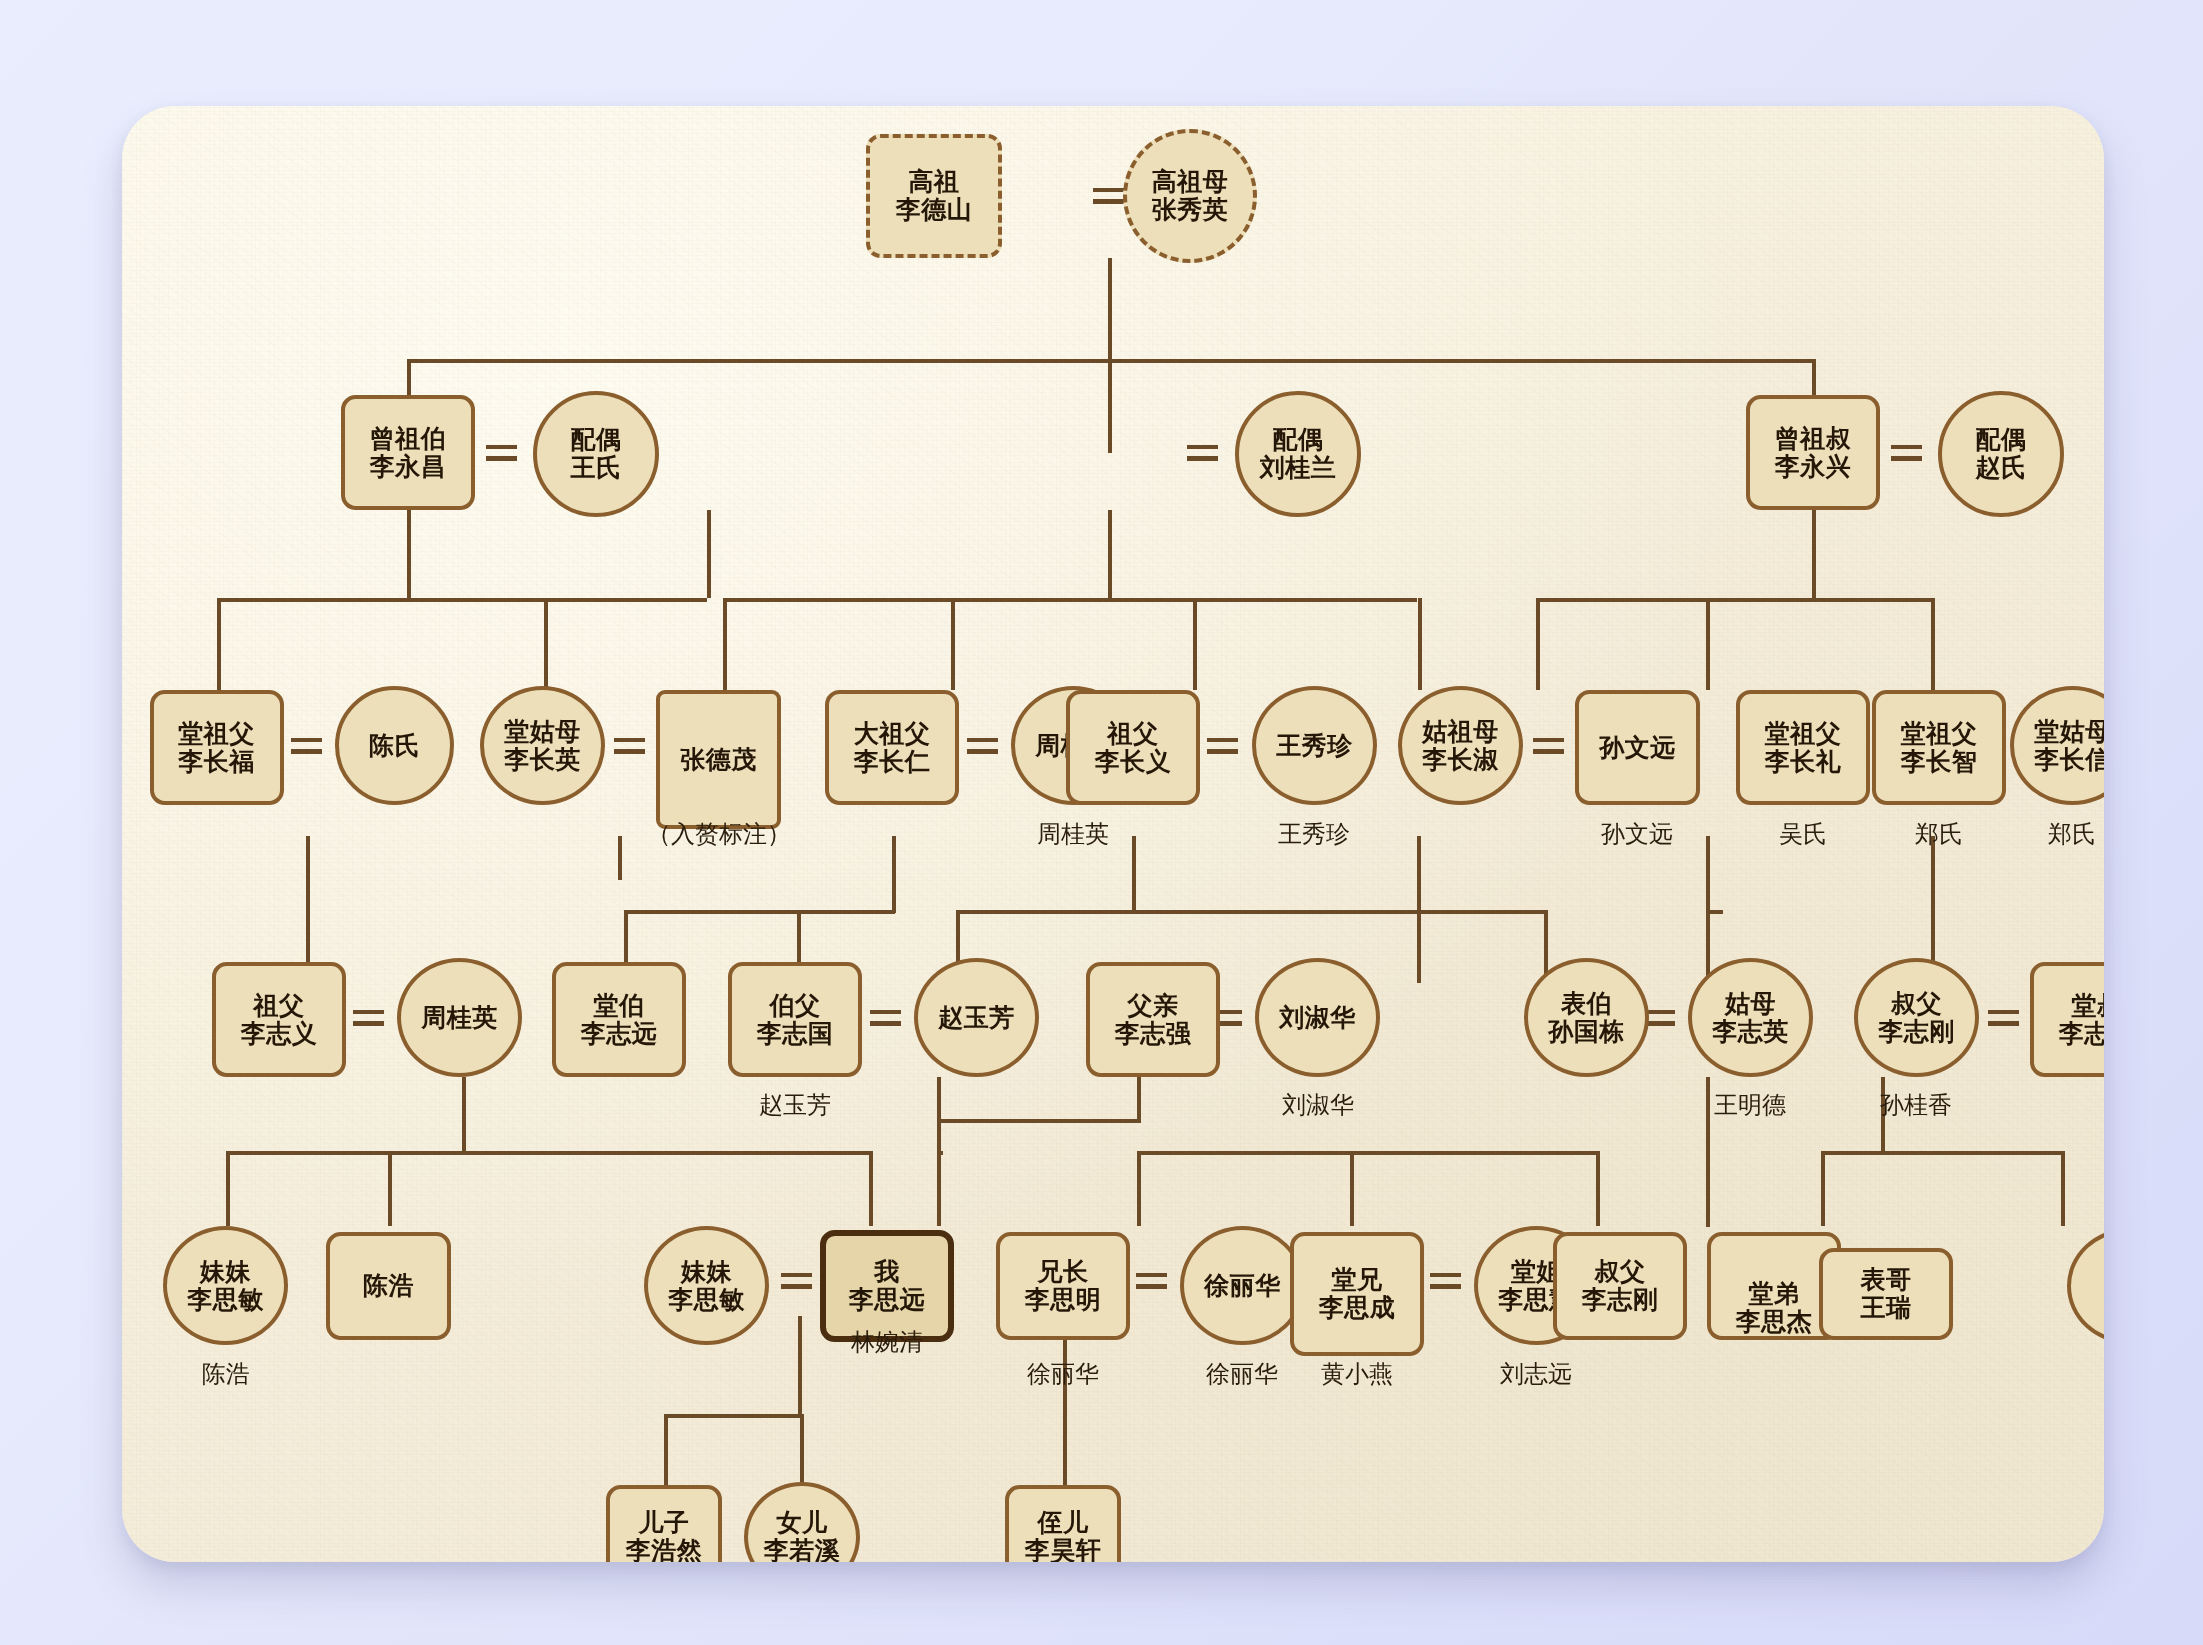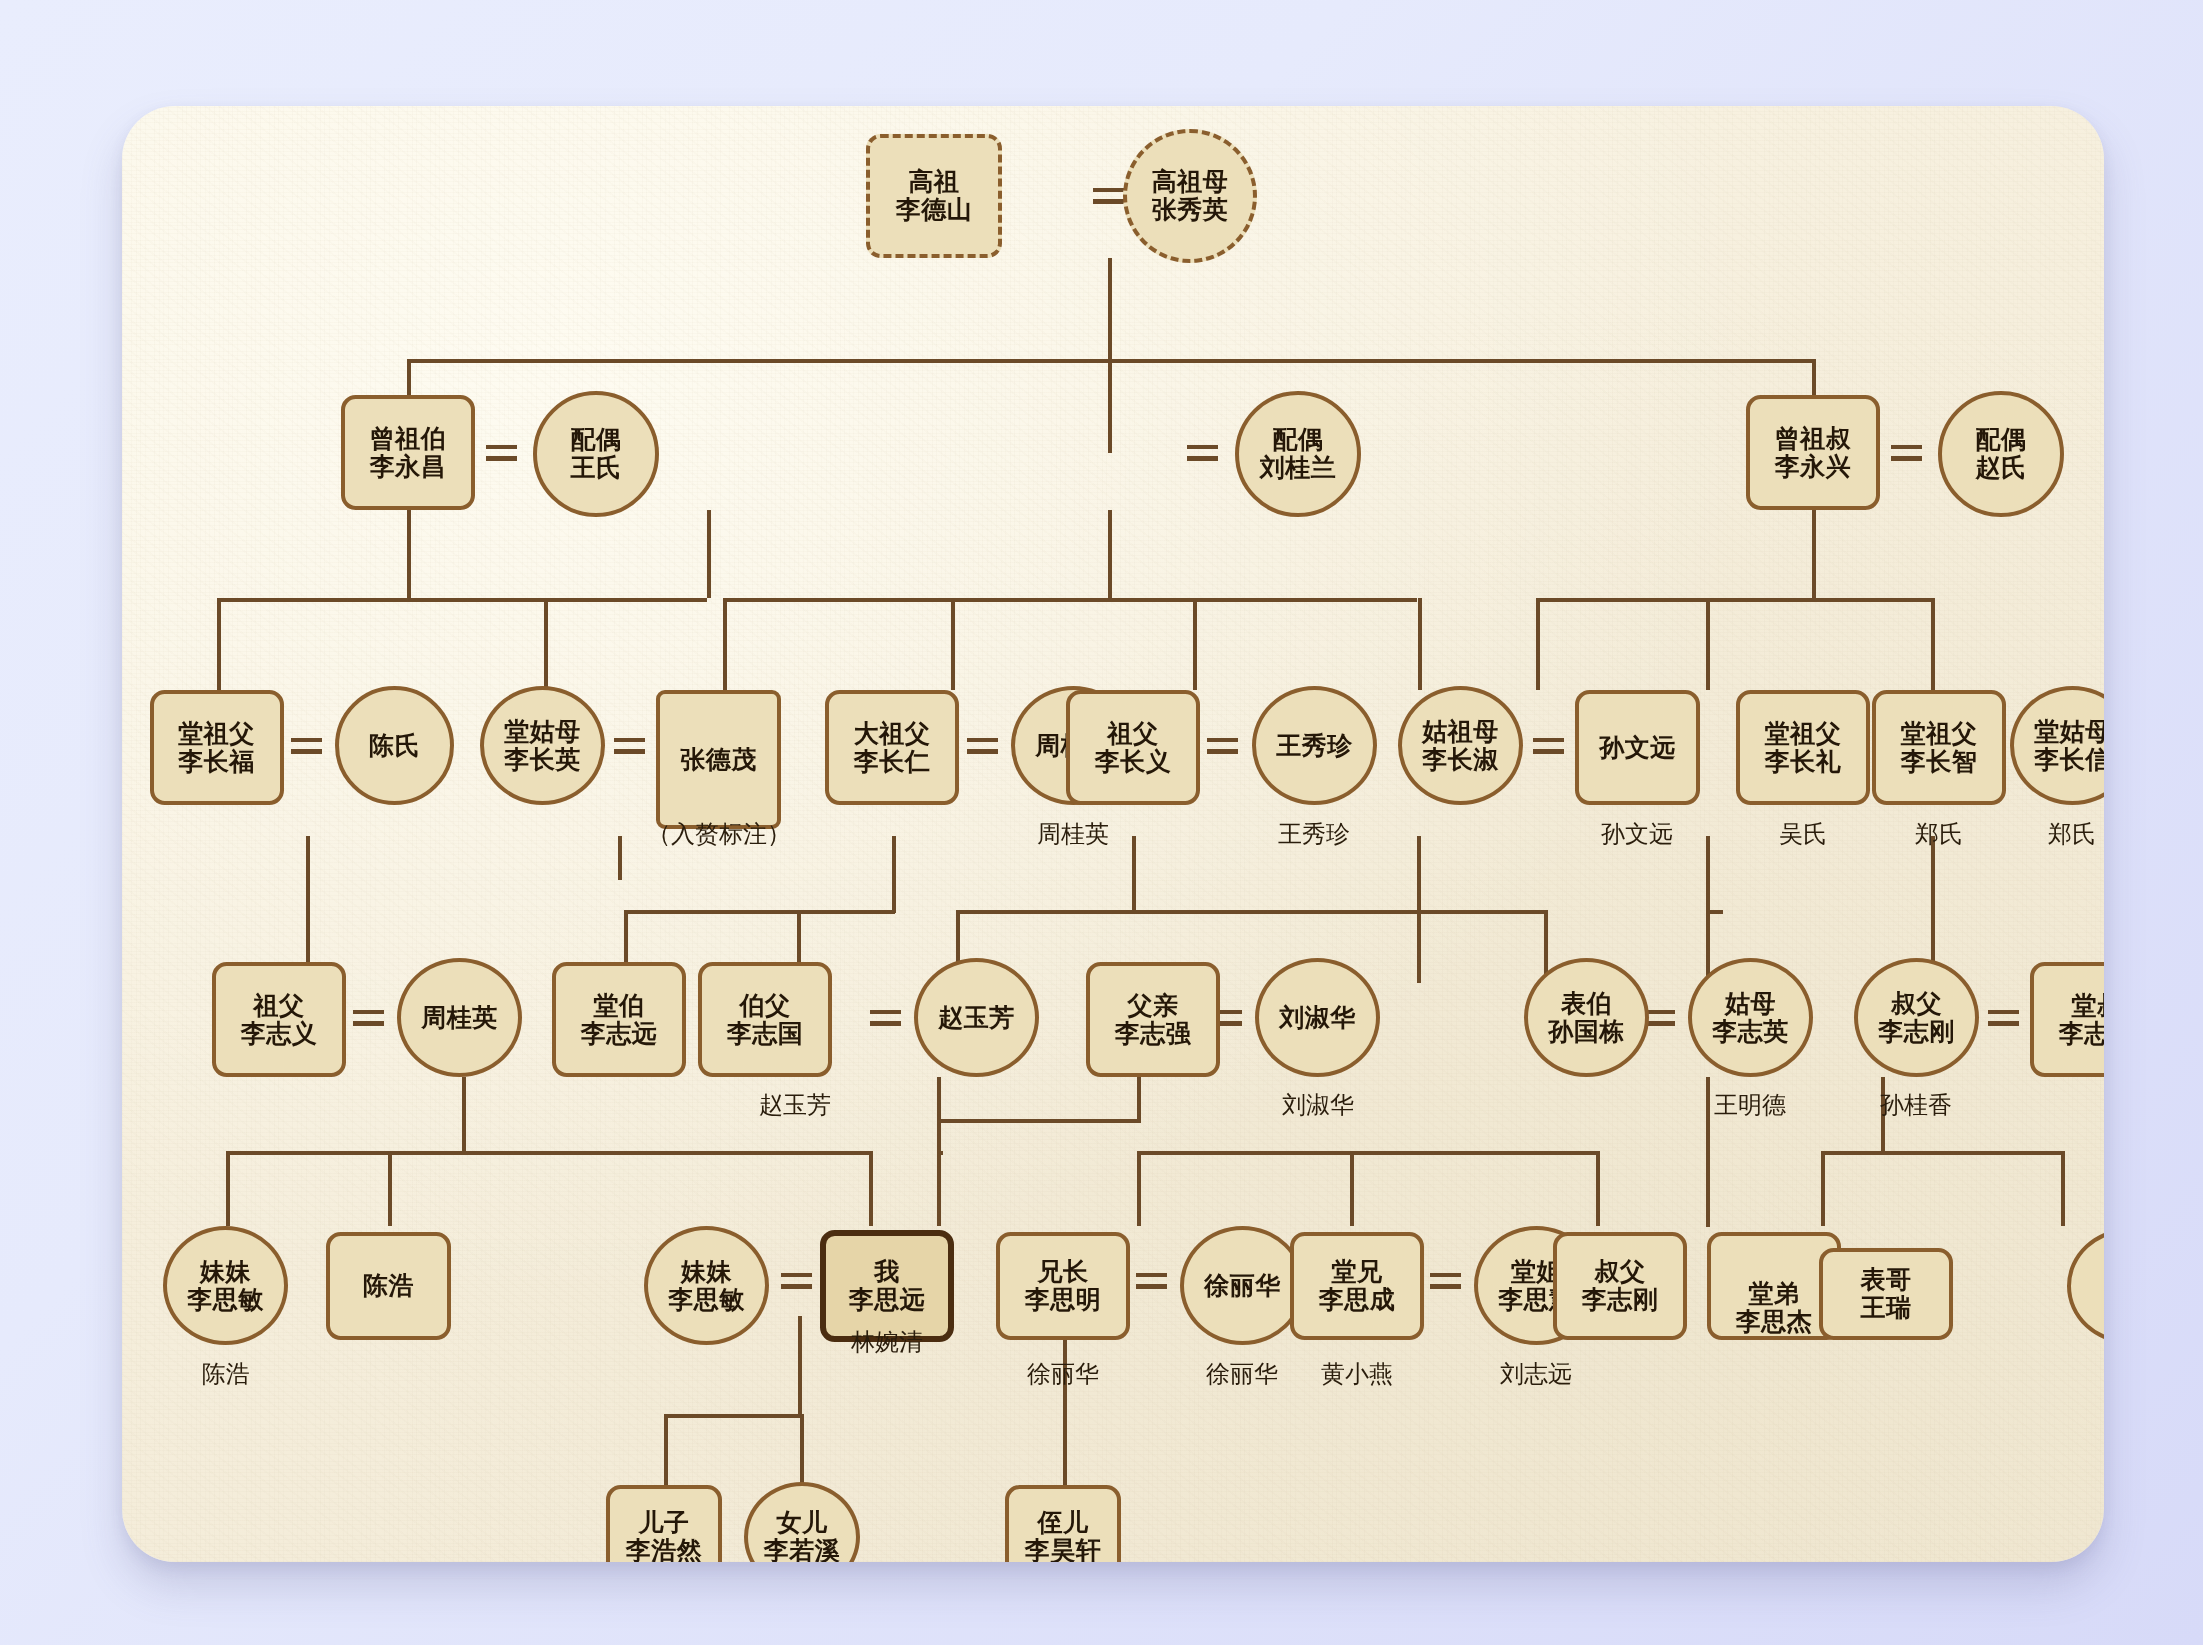--- a/index.html
+++ b/index.html
@@ -347,21 +347,21 @@
       <div class="eq" style="left:231px; top:903px;">
           <i></i>
           <i></i>
         </div>
 
       <div class="node rect" style="left:430px; top:856px; width:134px; height:115px;">
         <span class="l1">堂伯</span>
         <span class="l2">李志远</span>
       </div>
 
-      <div class="node rect" style="left:576px; top:856px; width:134px; height:115px;">
+      <div class="node rect" style="left:606px; top:856px; width:134px; height:115px;">
         <span class="l1">伯父</span>
         <span class="l2">李志国</span>
       </div>
       <div class="cap" style="left:572px; top:983px; width:202px;">赵玉芳</div>
       <div class="node circ" style="left:792px; top:852px; width:125px; height:119px;">
         <span class="l2">赵玉芳</span>
       </div>
       <div class="eq" style="left:748px; top:903px;">
           <i></i>
           <i></i>
@@ -443,21 +443,21 @@
 
       <div class="node circ" style="left:1058px; top:1120px; width:125px; height:119px;">
         <span class="l2">徐丽华</span>
       </div>
       <div class="eq" style="left:1014px; top:1166px;">
           <i></i>
           <i></i>
         </div>
       <div class="cap" style="left:1019px; top:1252px; width:202px;">徐丽华</div>
 
-      <div class="node rect" style="left:1168px; top:1126px; width:134px; height:108px;">
+      <div class="node rect" style="left:1168px; top:1126px; width:134px; height:124px;">
         <span class="l1">堂兄</span>
         <span class="l2">李思成</span>
       </div>
       <div class="cap" style="left:1134px; top:1252px; width:202px;">黄小燕</div>
 
       <div class="node circ" style="left:1352px; top:1120px; width:125px; height:119px;">
         <span class="l1">堂姐</span>
         <span class="l2">李思慧</span>
       </div>
       <div class="eq" style="left:1308px; top:1166px;">

